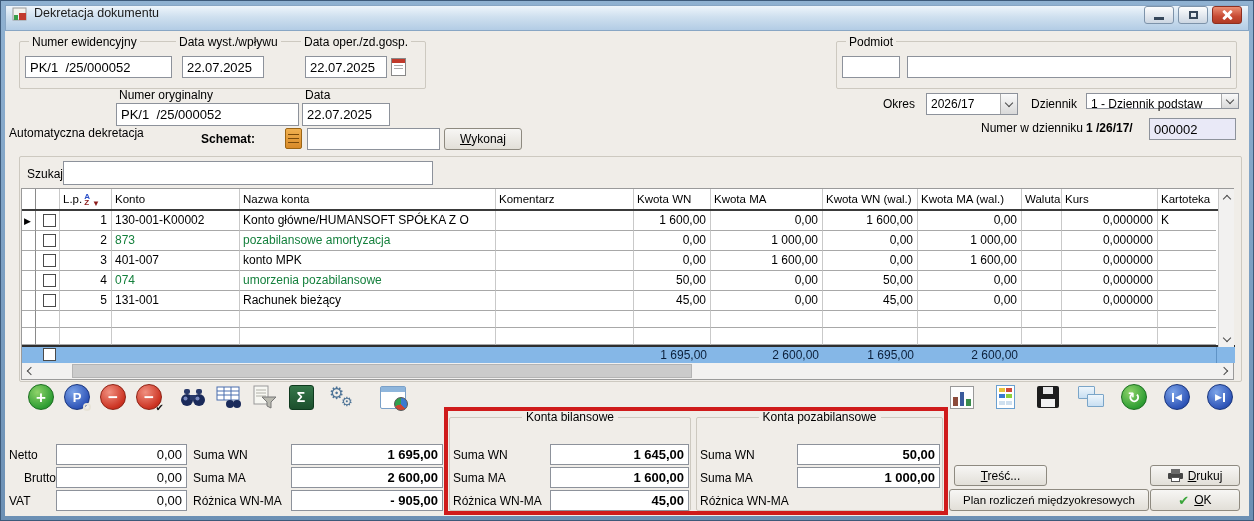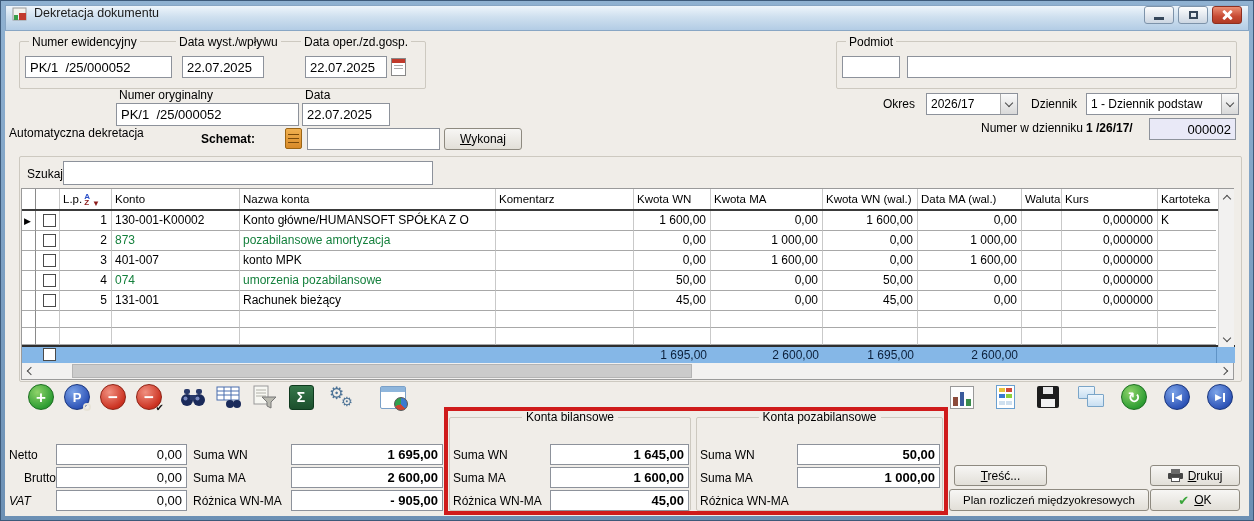--- a/index.html
+++ b/index.html
@@ -97,21 +97,21 @@
   .schico{position:absolute;width:17px;height:21px;background:linear-gradient(#f0b050,#d88a28);border:1px solid #9c6514;border-radius:2px;display:flex;flex-direction:column;justify-content:space-evenly;padding:2px;}
   .schico i{display:block;height:1px;background:#7a4a0a;}
   .calico{position:absolute;width:15px;height:18px;background:#fff;border:1px solid #888;}
   .calico .hd{height:4px;background:#c0392b;}
   .calico i{display:block;height:1px;background:#aaa;margin:2px 2px 0 2px;}
   .prnico{display:inline-block;position:relative;width:15px;height:13px;}
   .prnico .body{position:absolute;left:0;top:4px;width:15px;height:6px;background:#454545;border-radius:1px;}
   .prnico .tp{position:absolute;left:3px;top:0;width:9px;height:5px;background:#6a6a6a;}
   .prnico .pp{position:absolute;left:3px;top:8px;width:9px;height:5px;background:#fff;border:1px solid #555;}
   .okcheck{color:#3aa53a;font-weight:bold;font-size:13px;}
-  .caret-field{background:#e9e9f7 !important;text-align:right;}
+  .caret-field{background:#e9e9f7 !important;}
 </style>
 </head>
 <body>
 
 <div class="window">
   <div class="titlebar">
     <svg width="16" height="16">
       <rect x="1" y="2" width="13" height="12" fill="#f2f2ee" stroke="#9a9a9a"></rect>
       <rect x="2" y="9" width="4" height="5" fill="#3a9e4a"></rect>
       <rect x="7" y="7" width="7" height="7" fill="#c23b2e"></rect>
@@ -156,21 +156,21 @@
     <input class="inp" style="left: 297px; top: 72px; width: 88px; height: 23px;" value="22.07.2025">
 
     <span class="lbl" style="left:878px;top:66px;">Okres</span>
     <div class="select" style="left:921px;top:62px;width:92px;height:22px;">
       <span class="val">2026/17</span>
       <div class="dd">
           <span class="chev down"></span>
         </div>
     </div>
     <span class="lbl" style="left:1026px;top:66px;">Dziennik</span>
-    <div class="select" style="left:1081px;top:62px;width:153px;height:22px;">
+    <div class="select" style="left:1081px;top:62px;width:153px;height:16px;">
       <span class="val">1 - Dziennik podstaw</span>
       <div class="dd">
           <span class="chev down"></span>
         </div>
     </div>
     <span class="lbl" style="left:976px;top:90px;">Numer w dzienniku</span>
     <span class="lbl bold" style="left:1081px;top:90px;">1 /26/17/</span>
     <input class="inp caret-field" style="left: 1144px; top: 87px; width: 87px; height: 22px;" value="000002">
 
     <span class="lbl" style="left:4px;top:95px;">Automatyczna dekretacja</span>
@@ -200,21 +200,21 @@
               <span class="sz">Z</span>
             </span>
           <span class="sortarr">▼</span>
         </div>
         <div class="hc">Konto</div>
         <div class="hc">Nazwa konta</div>
         <div class="hc">Komentarz</div>
         <div class="hc">Kwota WN</div>
         <div class="hc">Kwota MA</div>
         <div class="hc">Kwota WN (wal.)</div>
-        <div class="hc">Data MA (wal.)</div>
+        <div class="hc">Kwota MA (wal.)</div>
         <div class="hc">Waluta</div>
         <div class="hc">Kurs</div>
         <div class="hc" style="border-right:none;">Kartoteka</div>
       </div>
 
       <div class="trow cols">
         <div class="c gutcell"><span class="marker">▶</span></div>
         <div class="c"><span class="cb"></span></div>
         <div class="c r">1</div>
         <div class="c k">130-001-K00002</div>
@@ -474,21 +474,21 @@
             <span class="navg">▶</span>
             <span class="vbar"></span>
           </div>
       </div>
     </div>
 
     <span class="lbl" style="left:4px;top:417px;">Netto</span>
     <input class="inp num" style="left: 51px; top: 413px; width: 131px; height: 21px;" value="0,00">
     <span class="lbl" style="left:19px;top:440px;">Brutto</span>
     <input class="inp num" style="left: 51px; top: 436px; width: 131px; height: 21px;" value="0,00">
-    <span class="lbl" style="left:4px;top:463px;font-style:italic;">VAT</span>
+    <span class="lbl" style="left:4px;top:463px;">VAT</span>
     <input class="inp num" style="left: 51px; top: 459px; width: 131px; height: 21px;" value="0,00">
 
     <span class="lbl" style="left:188px;top:417px;">Suma WN</span>
     <input class="inp bnum" style="left: 286px; top: 413px; width: 152px; height: 21px;" value="1 695,00">
     <span class="lbl" style="left:188px;top:440px;">Suma MA</span>
     <input class="inp bnum" style="left: 286px; top: 436px; width: 152px; height: 21px;" value="2 600,00">
     <span class="lbl" style="left:188px;top:463px;">Różnica WN-MA</span>
     <input class="inp bnum" style="left: 286px; top: 459px; width: 152px; height: 21px;" value="- 905,00">
 
     <div class="groupbox" style="left:444px;top:386px;width:242px;height:94px;">

